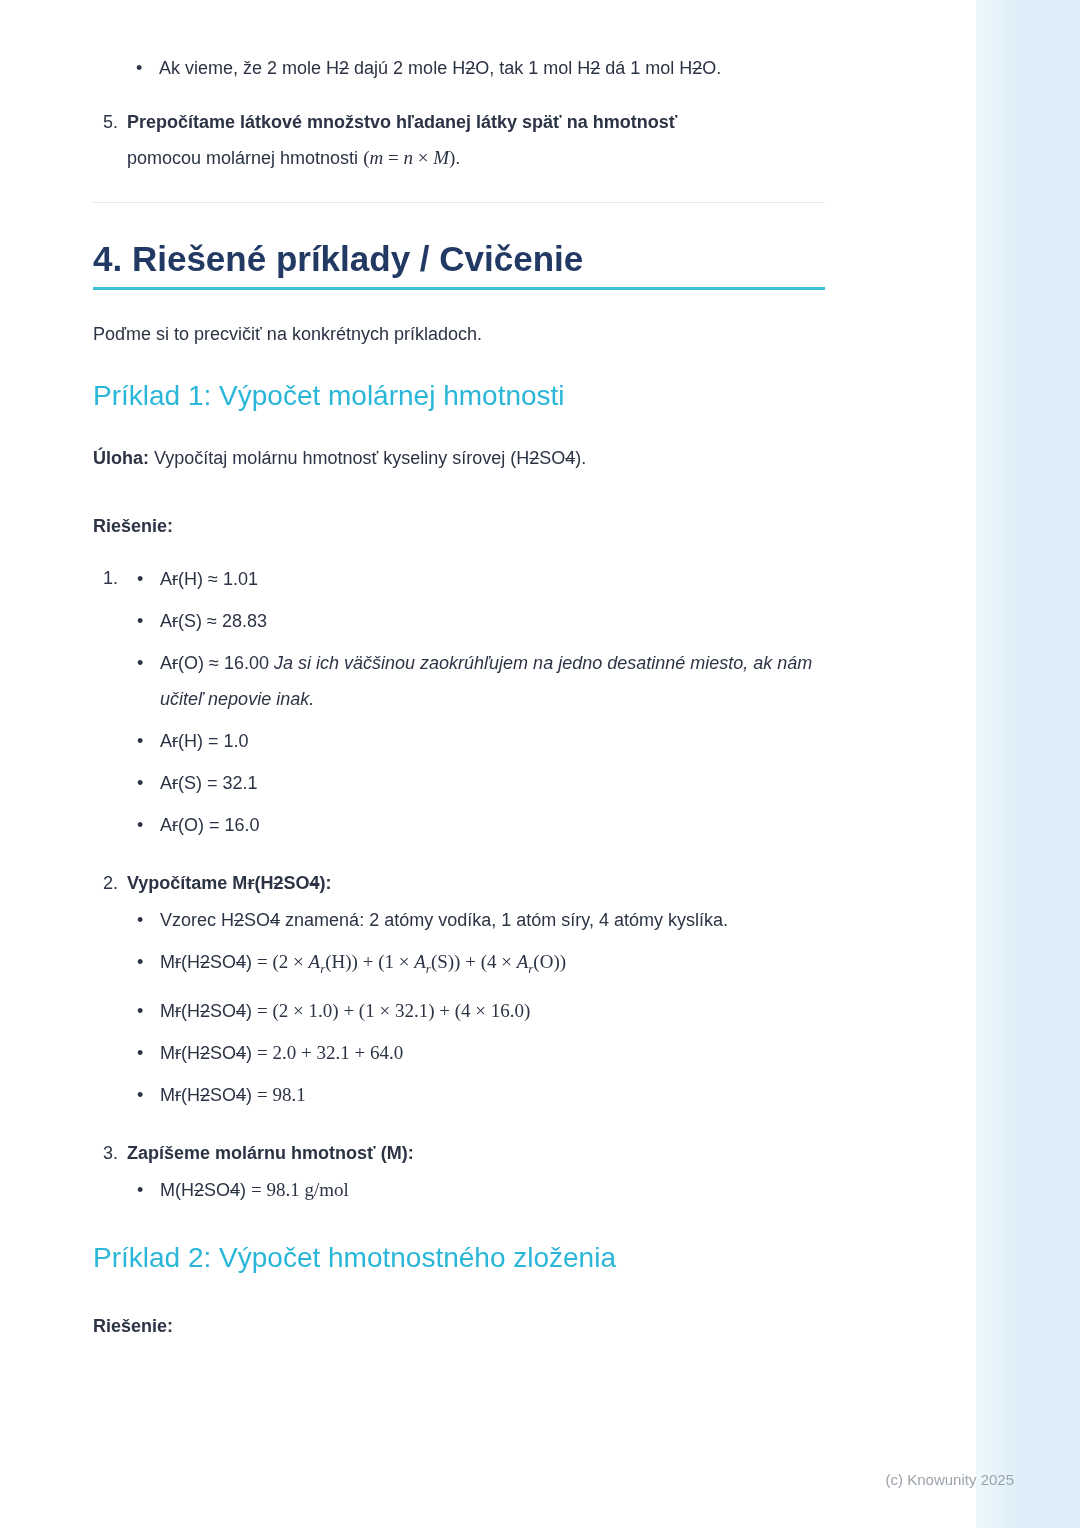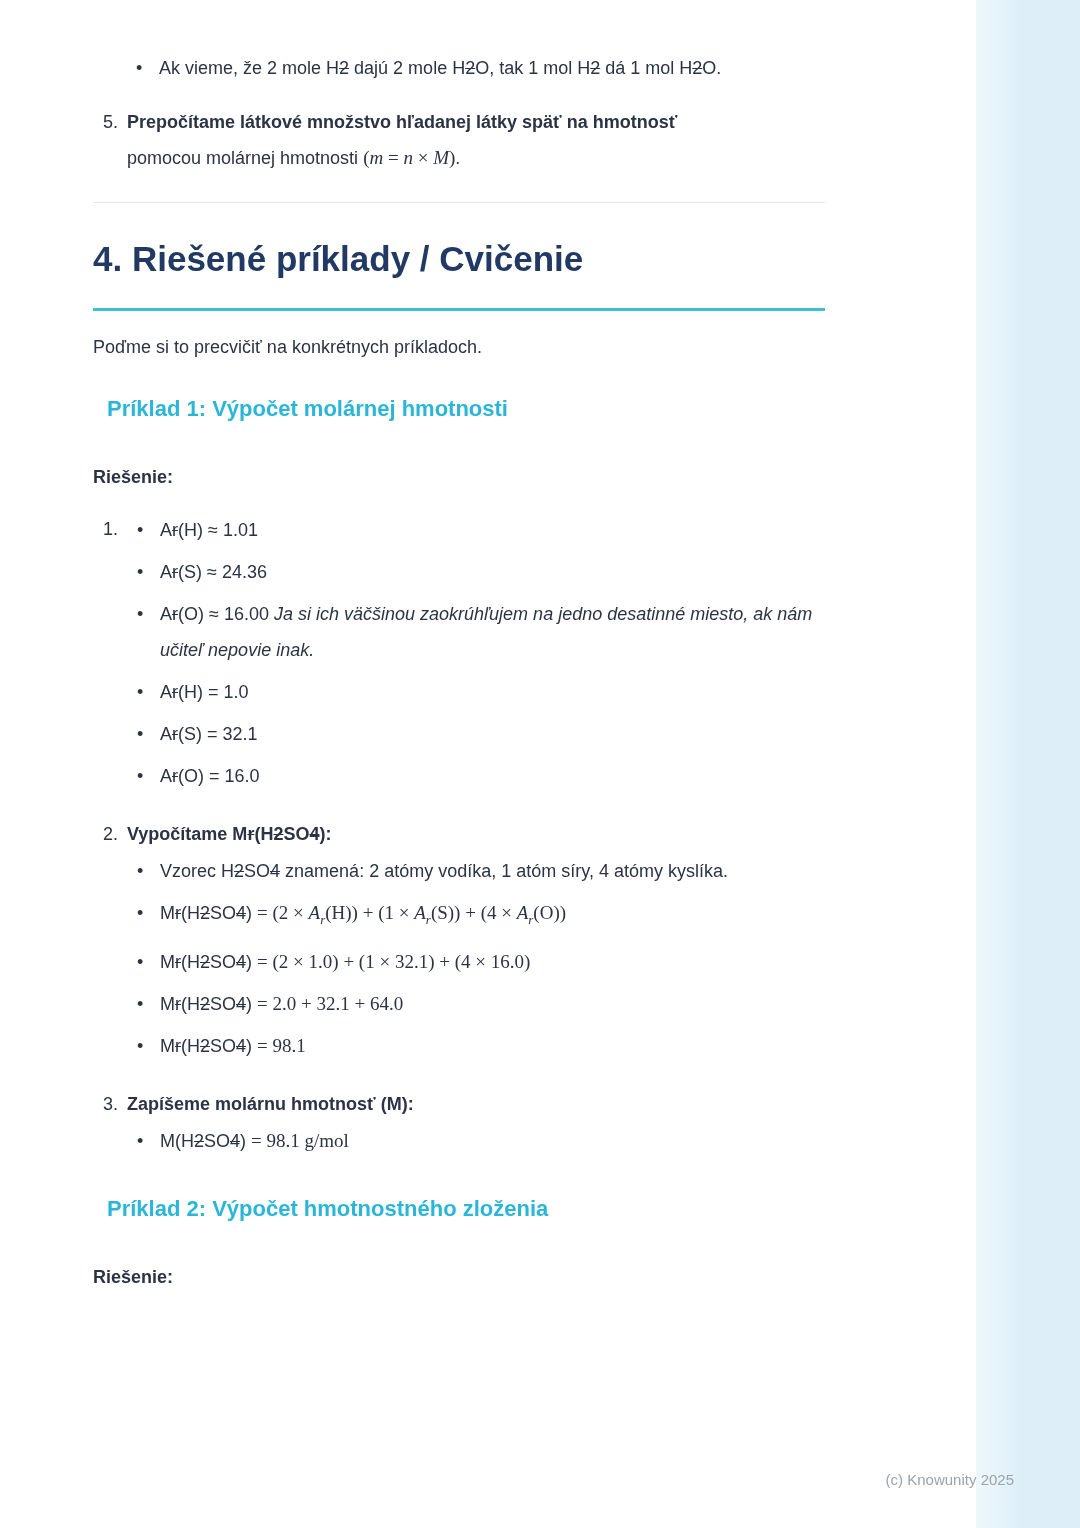--- a/index.html
+++ b/index.html
@@ -31,31 +31,30 @@
   .nbody .blist { padding-left:10px; margin-top:1px; }
 
   .step5 { margin-top:18px; }
 
   .divider { border:none; border-top:1px solid #e3e6ea; margin-top:26px; }
 
   .h2 {
     margin-top:34px;
     font-size:35px; line-height:44px; font-weight:700;
     color:var(--c-heading, #223a63);
-    padding-bottom:27px;
+    padding-bottom:6px;
     border-bottom:3px solid var(--c-rule, #3cc0d3);
   }
   .h3 {
     margin-top:26px;
-    font-size:22px; line-height:36px; font-weight:700;
+    font-size:28px; line-height:36px; font-weight:400;
     color:var(--c-accent, #29b6d9);
-    margin-left:14px;
   }
 
-  .para { margin-top:18px; }
+  .para { margin-top:26px; }
   .solution { margin-top:32px; font-weight:700; }
   .justify { text-align:justify; line-height:40px; }
 
   .b { font-weight:700; }
   .i { font-style:italic; }
   .strike { text-decoration:line-through; }
   .math { font-family:"Liberation Serif", "DejaVu Serif", serif; font-size:19px; }
   sub { font-size:12px; }
   sub.math { font-size:13px; }
 
@@ -85,34 +84,35 @@
     </div>
 
     <hr class="divider">
 
     <h2 class="h2">4. Riešené príklady / Cvičenie</h2>
 
     <p class="para">Poďme si to precvičiť na konkrétnych príkladoch.</p>
 
     <h3 class="h3">Príklad 1: Výpočet molárnej hmotnosti</h3>
 
+    <p class="para"><span class="b">Úloha:</span><span> Vypočítaj molárnu hmotnosť kyseliny sírovej (H</span><span class="strike">2</span><span>SO</span><span class="strike">4</span><span>).</span></p>
 
     <p class="para solution">Riešenie:</p>
 
     <div class="nitem">
       <span class="nnum">1.</span>
       <div class="nbody">
         <ul class="blist">
           <li class="bitem">
             <span class="bullet">•</span>
             <span class="btext"><span>A</span><span class="strike">r</span><span>(H) ≈ 1.01</span></span>
           </li>
           <li class="bitem">
             <span class="bullet">•</span>
-            <span class="btext"><span>A</span><span class="strike">r</span><span>(S) ≈ 24.36</span></span>
+            <span class="btext"><span>A</span><span class="strike">r</span><span>(S) ≈ 28.83</span></span>
           </li>
           <li class="bitem">
             <span class="bullet">•</span>
             <span class="btext"><span>A</span><span class="strike">r</span><span>(O) ≈ 16.00 </span><span class="i">Ja si ich väčšinou zaokrúhľujem na jedno desatinné miesto, ak nám učiteľ nepovie inak.</span></span>
           </li>
           <li class="bitem">
             <span class="bullet">•</span>
             <span class="btext"><span>A</span><span class="strike">r</span><span>(H) = 1.0</span></span>
           </li>
           <li class="bitem">

